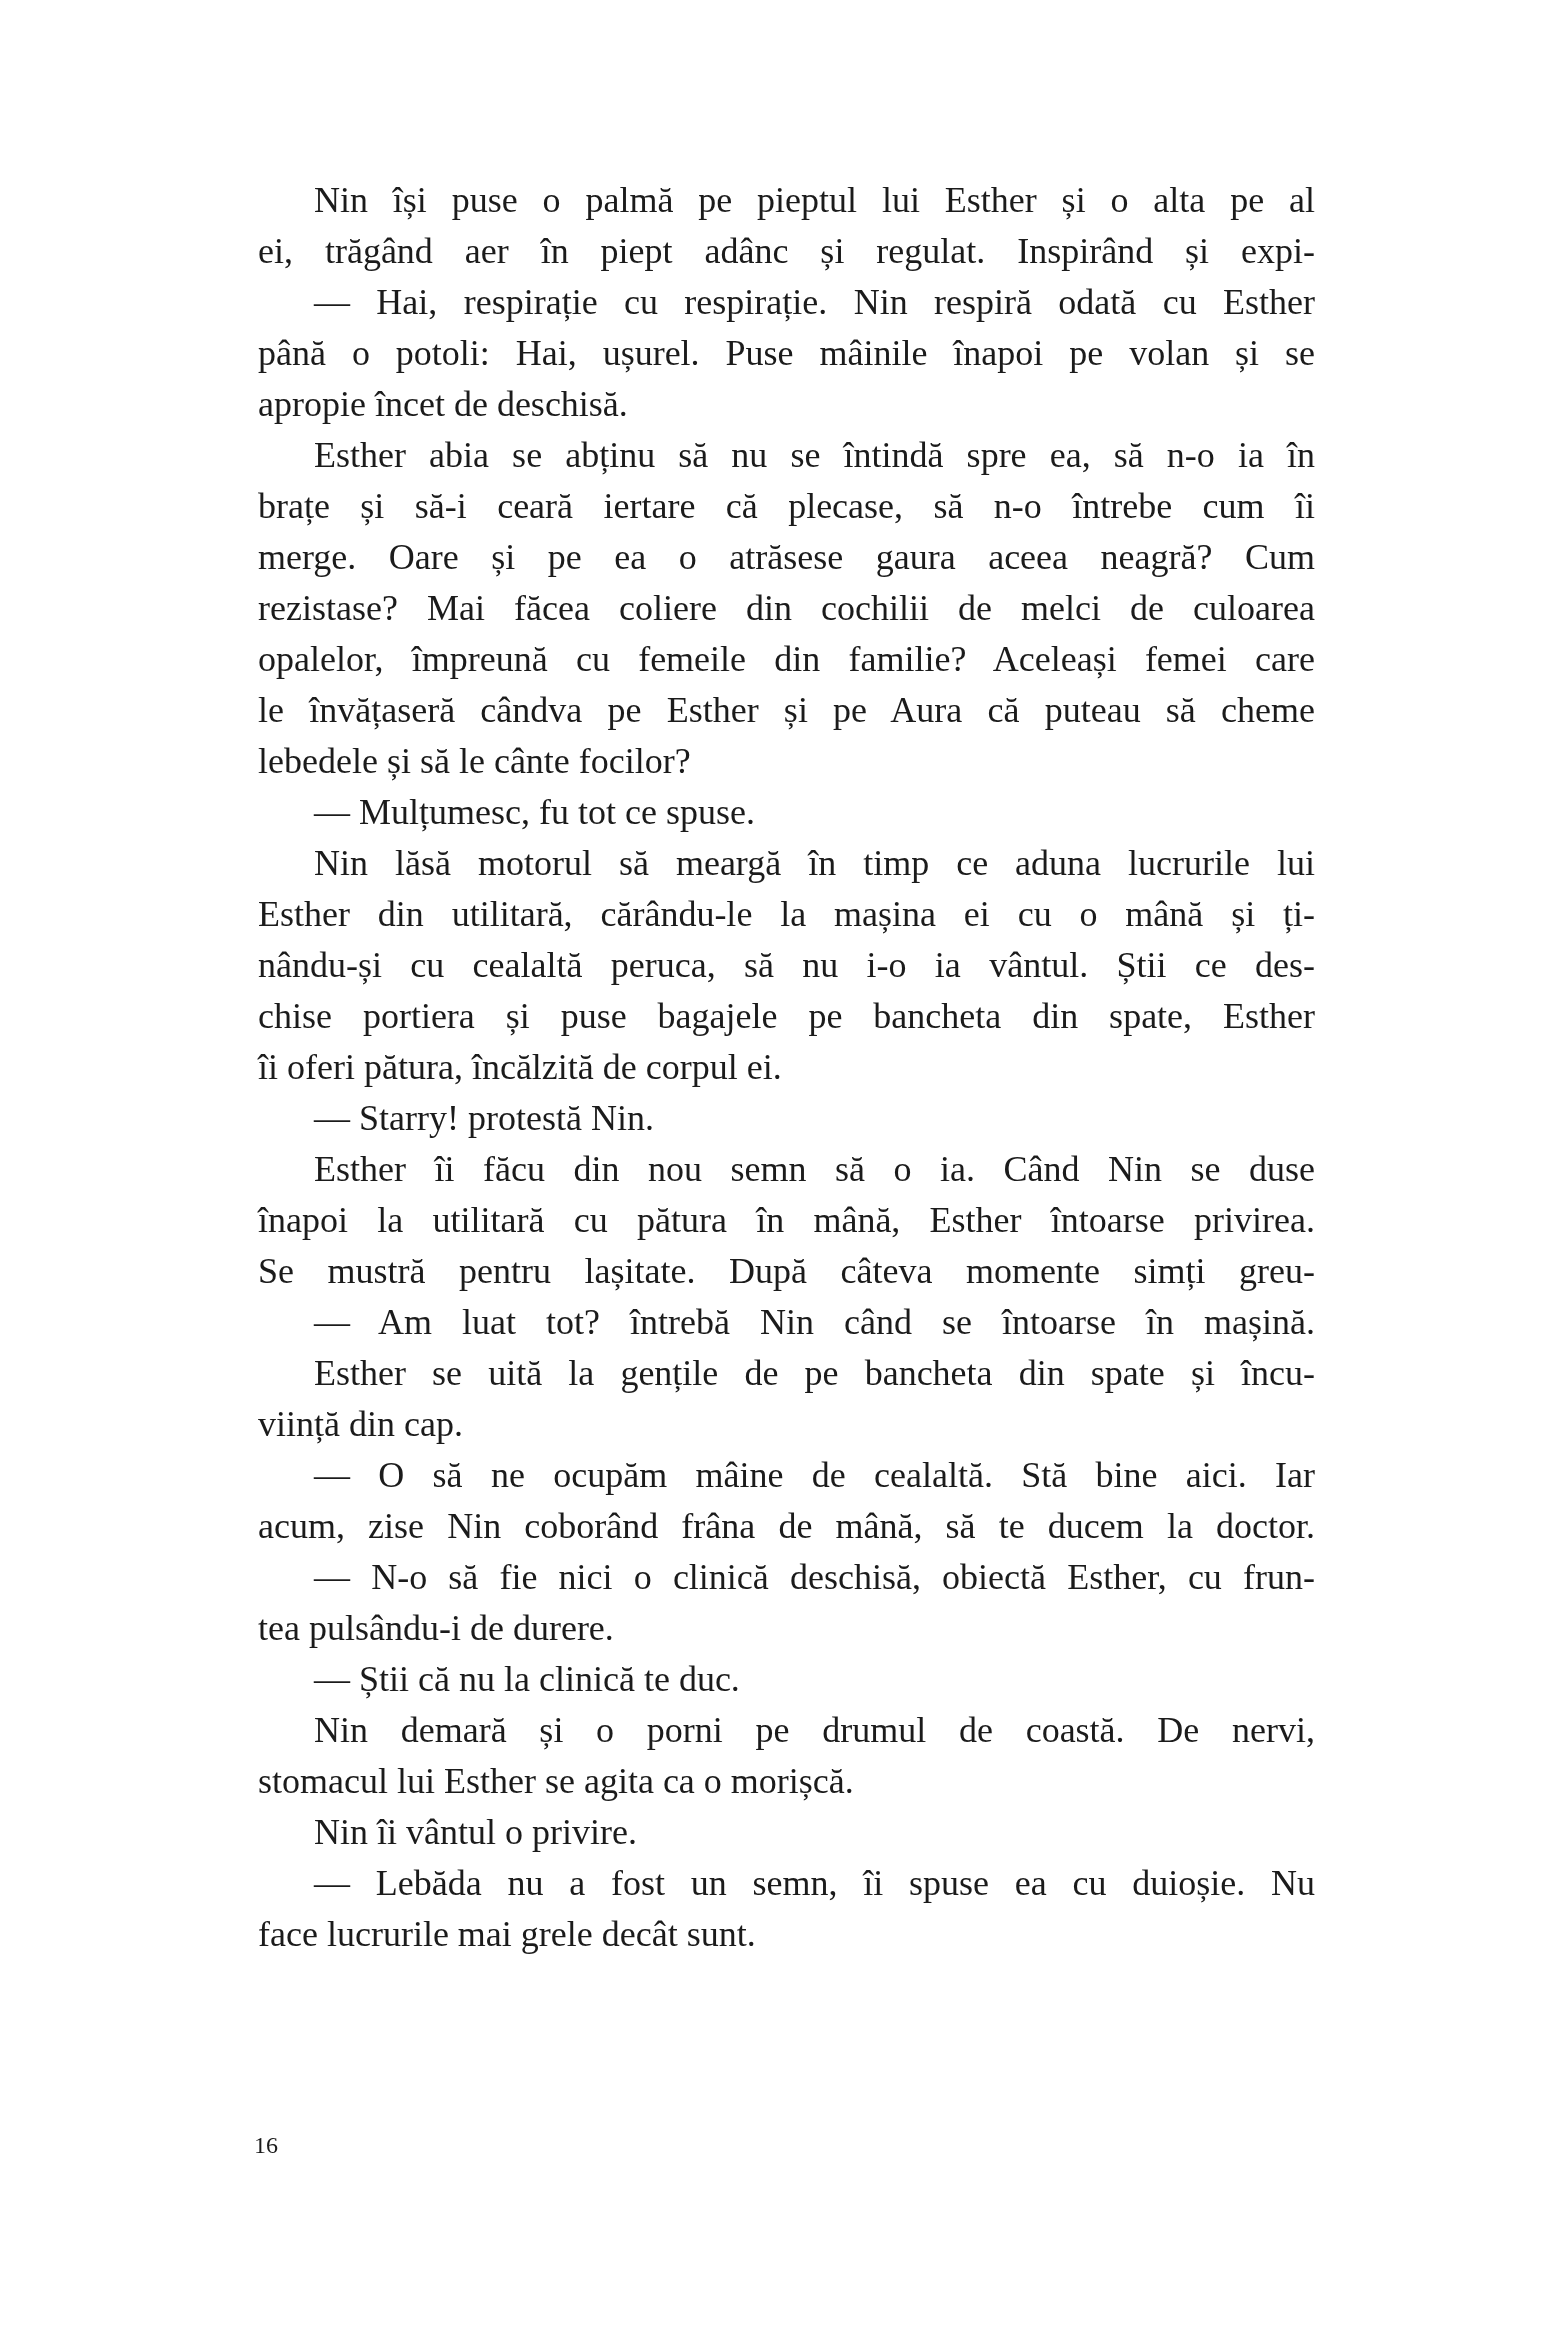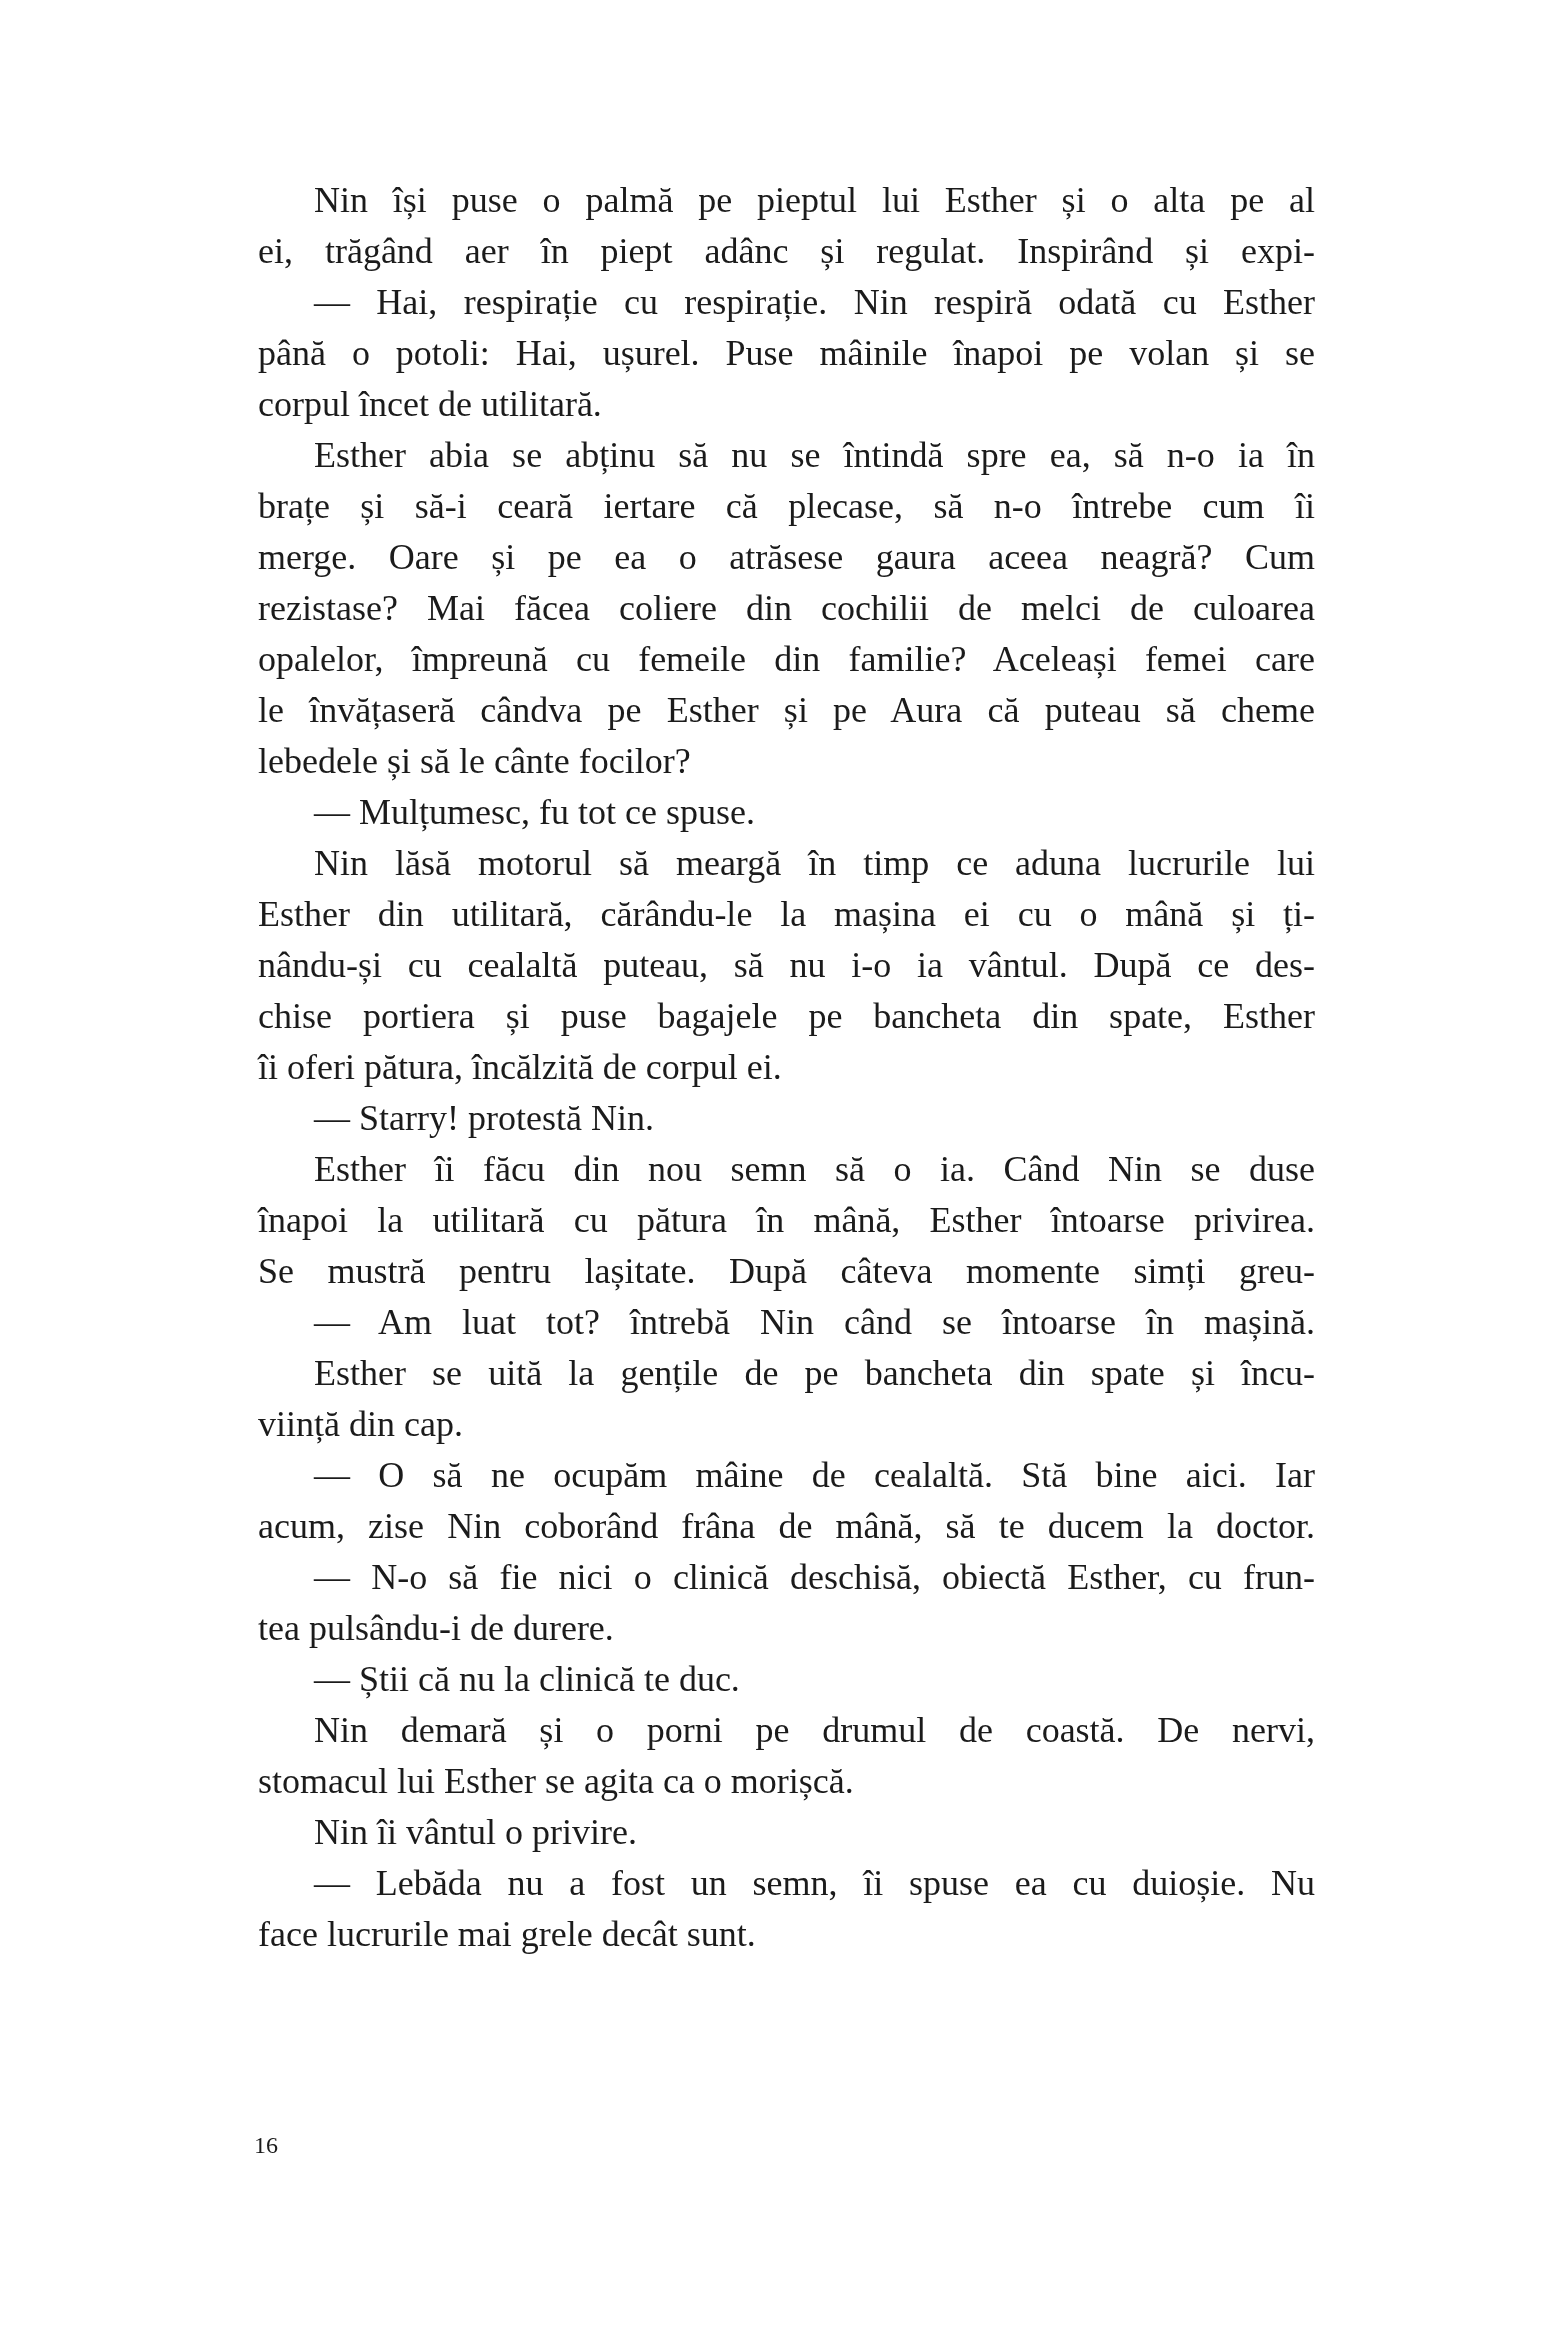--- a/index.html
+++ b/index.html
@@ -44,32 +44,32 @@
   }
 </style>
 </head>
 <body>
 
 <div class="text-block">
     <div class="line indent justify">Nin își puse o palmă pe pieptul lui Esther și o alta pe al</div>
     <div class="line justify">ei, trăgând aer în piept adânc și regulat. Inspirând și expi-</div>
     <div class="line indent justify">— Hai, respirație cu respirație. Nin respiră odată cu Esther</div>
     <div class="line justify">până o potoli: Hai, ușurel. Puse mâinile înapoi pe volan și se</div>
-    <div class="line">corpul încet de utilitară.</div>
+    <div class="line">apropie încet de deschisă.</div>
     <div class="line indent justify">Esther abia se abținu să nu se întindă spre ea, să n-o ia în</div>
     <div class="line justify">brațe și să-i ceară iertare că plecase, să n-o întrebe cum îi</div>
     <div class="line justify">merge. Oare și pe ea o atrăsese gaura aceea neagră? Cum</div>
     <div class="line justify">rezistase? Mai făcea coliere din cochilii de melci de culoarea</div>
     <div class="line justify">opalelor, împreună cu femeile din familie? Aceleași femei care</div>
     <div class="line justify">le învățaseră cândva pe Esther și pe Aura că puteau să cheme</div>
     <div class="line">lebedele și să le cânte focilor?</div>
     <div class="line indent">— Mulțumesc, fu tot ce spuse.</div>
     <div class="line indent justify">Nin lăsă motorul să meargă în timp ce aduna lucrurile lui</div>
     <div class="line justify">Esther din utilitară, cărându-le la mașina ei cu o mână și ți-</div>
-    <div class="line justify">nându-și cu cealaltă puteau, să nu i-o ia vântul. După ce des-</div>
+    <div class="line justify">nându-și cu cealaltă peruca, să nu i-o ia vântul. Știi ce des-</div>
     <div class="line justify">chise portiera și puse bagajele pe bancheta din spate, Esther</div>
     <div class="line">îi oferi pătura, încălzită de corpul ei.</div>
     <div class="line indent">— Starry! protestă Nin.</div>
     <div class="line indent justify">Esther îi făcu din nou semn să o ia. Când Nin se duse</div>
     <div class="line justify">înapoi la utilitară cu pătura în mână, Esther întoarse privirea.</div>
     <div class="line justify">Se mustră pentru lașitate. După câteva momente simți greu-</div>
     <div class="line indent justify">— Am luat tot? întrebă Nin când se întoarse în mașină.</div>
     <div class="line indent justify">Esther se uită la gențile de pe bancheta din spate și încu-</div>
     <div class="line">viință din cap.</div>
     <div class="line indent justify">— O să ne ocupăm mâine de cealaltă. Stă bine aici. Iar</div>

